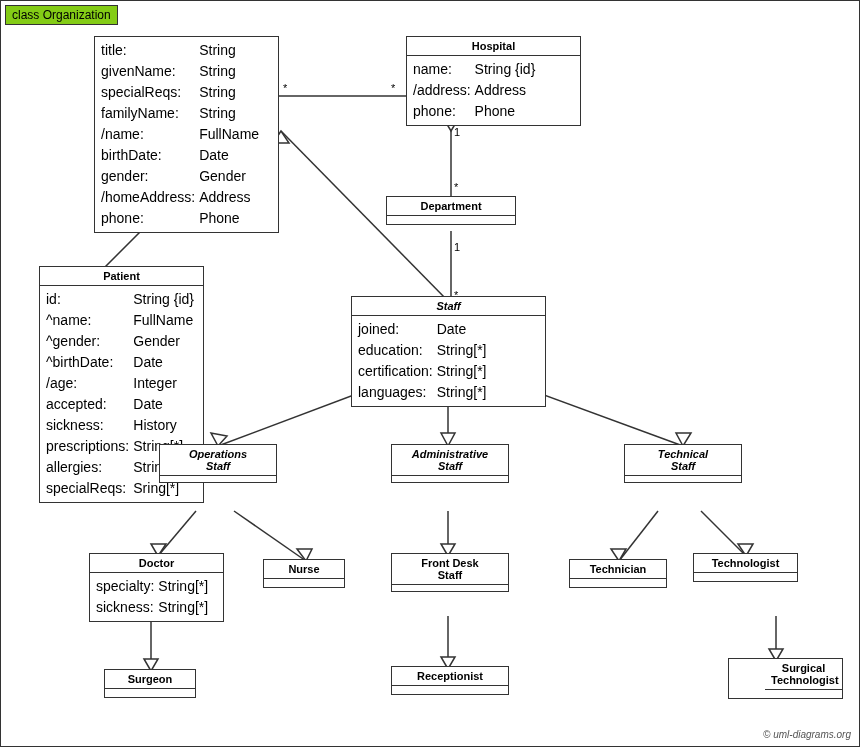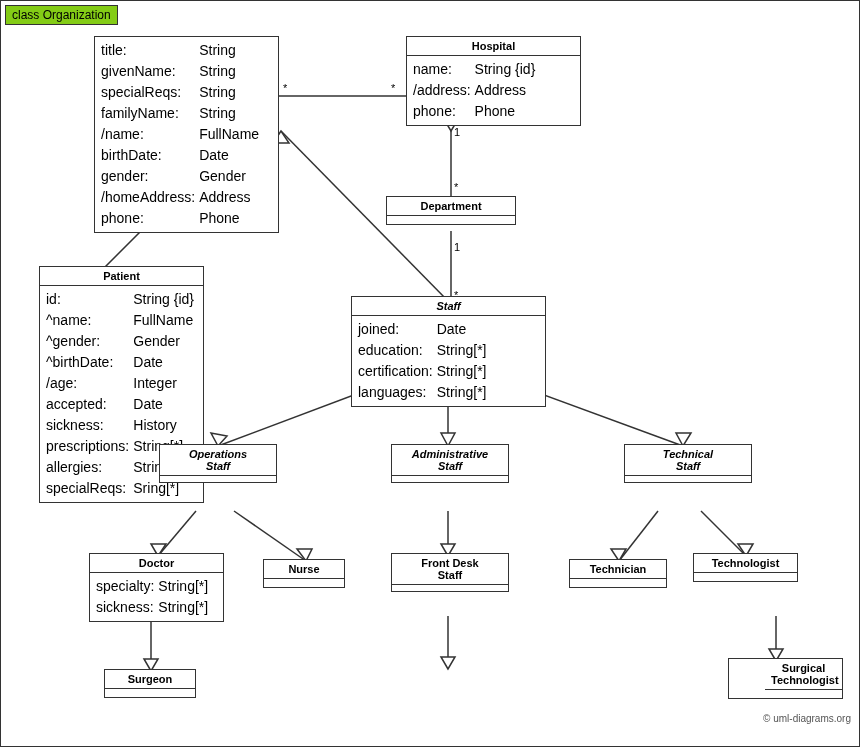--- a/index.html
+++ b/index.html
@@ -60,24 +60,25 @@
     svg.arrows {
       position: absolute;
       top: 0;
       left: 0;
       width: 860px;
       height: 747px;
       pointer-events: none;
     }
     .copyright {
       position: absolute;
-      bottom: 22px;
+      bottom: 6px;
       right: 8px;
       font-size: 10px;
       color: #555;
+      font-style: italic;
     }
   </style>
 </head>
 <body>
 
 <div id="diagram-container">
   <span class="diagram-label">class Organization</span>
 
   <svg class="arrows">
     <defs>
@@ -305,21 +306,21 @@
   <div class="uml-class" style="left:158px; top:443px; width:118px;">
     <div class="class-header italic" style="font-style:italic;">Operations<br>Staff</div>
     <div class="class-body" style="min-height:6px;"></div>
   </div>
 
   <div class="uml-class" style="left:390px; top:443px; width:118px;">
     <div class="class-header italic" style="font-style:italic;">Administrative<br>Staff</div>
     <div class="class-body" style="min-height:6px;"></div>
   </div>
 
-  <div class="uml-class" style="left:623px; top:443px; width:128px;">
+  <div class="uml-class" style="left:623px; top:443px; width:118px;">
     <div class="class-header italic" style="font-style:italic;">Technical<br>Staff</div>
     <div class="class-body" style="min-height:6px;"></div>
   </div>
 
   <div class="uml-class" style="left:88px; top:552px; width:135px;">
     <div class="class-header">Doctor</div>
     <div class="class-body">
       <table>
         <tbody>
             <tr>
@@ -353,20 +354,24 @@
   <div class="uml-class" style="left:692px; top:552px; width:105px;">
     <div class="class-header">Technologist</div>
     <div class="class-body" style="min-height:8px;"></div>
   </div>
 
   <div class="uml-class" style="left:103px; top:668px; width:92px;">
     <div class="class-header">Surgeon</div>
     <div class="class-body" style="min-height:8px;"></div>
   </div>
 
+  <div class="uml-class" style="left:390px; top:665px; width:118px;">
+    <div class="class-header">Receptionist</div>
+    <div class="class-body" style="min-height:8px;"></div>
+  </div>
 
   <div class="uml-class" style="left:727px; top:657px; width:115px;padding-left:36px;">
     <div class="class-header">Surgical<br>Technologist</div>
     <div class="class-body" style="min-height:8px;"></div>
   </div>
 
   <div class="copyright">© uml-diagrams.org</div>
 </div>
 
 </body></html>

